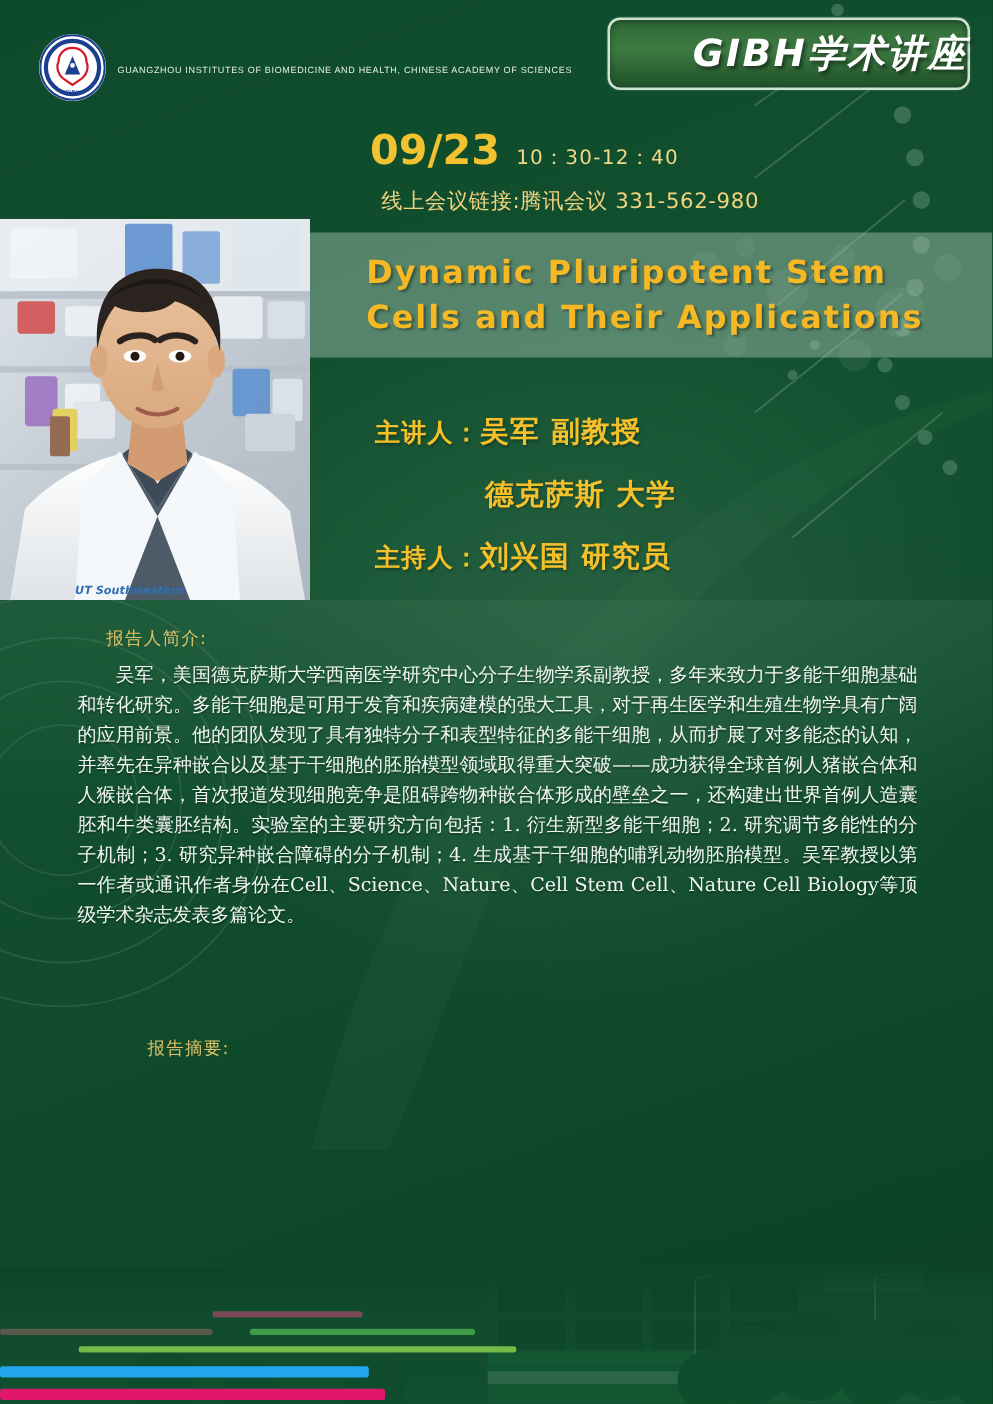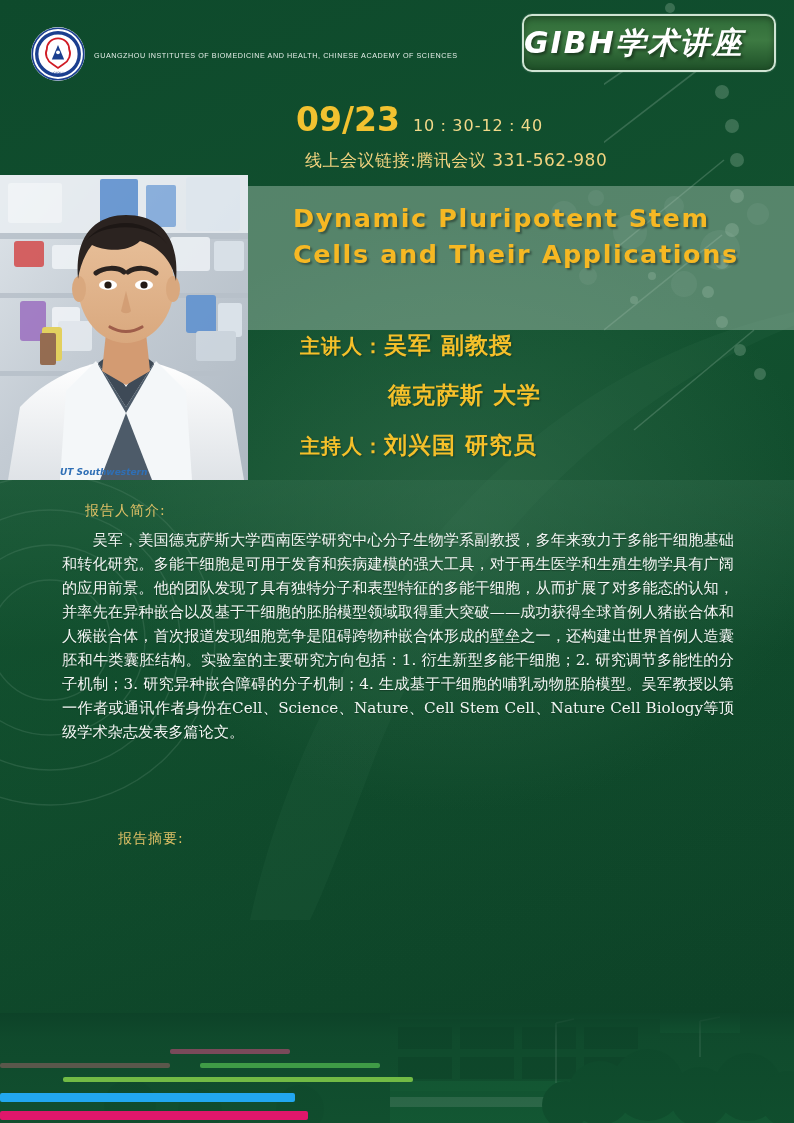--- a/index.html
+++ b/index.html
@@ -40,25 +40,25 @@
     font-size:20px; color:#ffffff; letter-spacing:2px;
     font-weight:400; line-height:1.25; white-space:nowrap;
   }
   .logo-en {
     font-size:7.2px; color:#e4eee8; letter-spacing:.55px;
     white-space:nowrap; margin-top:3px;text-align:right;
   }
 
   .gibh-badge {
     position:absolute; right:18px; top:14px;
-    width:254px; height:58px; border-radius:10px;
+    width:290px; height:58px; border-radius:10px;
     border:2px solid #cfe4d3;
     background:linear-gradient(180deg,#2f6b38 0%,#3d7a42 45%,#1e5028 100%);
     box-shadow:0 2px 6px rgba(0,0,0,.35) inset, 0 0 0 1px rgba(255,255,255,.08);
-    display:flex; align-items:center; justify-content:flex-start;
+    display:flex; align-items:center; justify-content:flex-end;
   }
   .gibh-badge span {
     font-family:"DejaVu Sans", sans-serif;
     font-size:30px; font-weight:bold; font-style:italic;
     color:#ffffff; letter-spacing:2px;
     text-shadow:2px 2px 3px rgba(0,0,0,.45);
     white-space:nowrap;
   }
 
   
@@ -82,21 +82,21 @@
 
   
   .portrait {
     position:absolute; left:0; top:175px; width:248px; height:305px;
     overflow:hidden; background:#2c3742;
   }
   .portrait svg { display:block; width:248px; height:305px; }
 
   
   .title-band {
-    position:absolute; left:248px; top:186px; width:546px; height:144px;
+    position:absolute; left:248px; top:186px; width:546px; height:100px;
     background:rgba(167,197,179,0.46);
     padding-left:23px;
   }
   .title-band .ttl {
     position:absolute; left:45px; top:14px; width:470px;
     font-family:"DejaVu Sans", sans-serif;
     font-size:25.5px; font-weight:bold; color:#f6b823;
     letter-spacing:1.6px; line-height:1.42;
     text-shadow:2px 2px 2px rgba(0,0,0,.35);
   }

